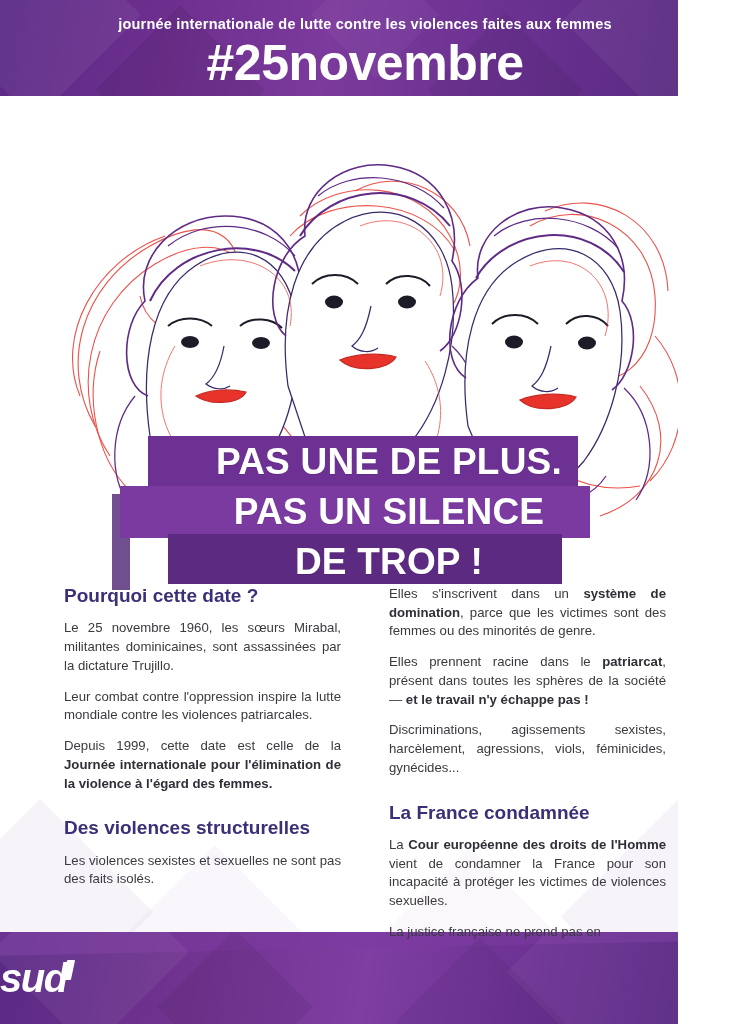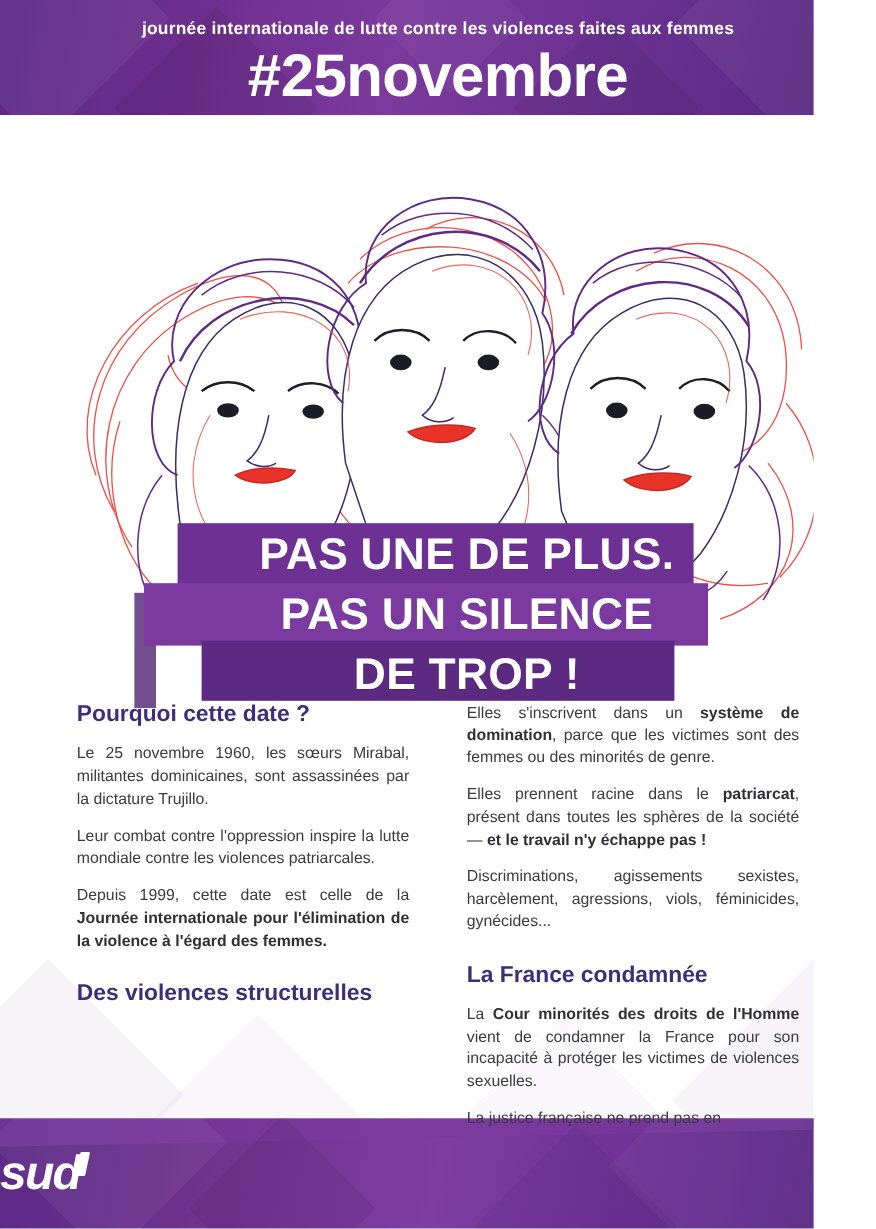--- a/index.html
+++ b/index.html
@@ -331,27 +331,28 @@
     <i class="f4"></i>
   </div>
 
   <div class="content">
     <div class="col" id="col-left">
         <div class="sec-title">Pourquoi cette date ?</div>
         <p class="body">Le 25 novembre 1960, les sœurs Mirabal, militantes dominicaines, sont assassinées par la dictature Trujillo.</p>
         <p class="body">Leur combat contre l'oppression inspire la lutte mondiale contre les violences patriarcales.</p>
         <p class="body">Depuis 1999, cette date est celle de la <b>Journée internationale pour l'élimination de la violence à l'égard des femmes.</b></p>
         <div class="sec-title spaced">Des violences structurelles</div>
+        <p class="body">Les violences sexistes et sexuelles ne sont pas des faits isolés.</p>
       </div>
     <div class="col" id="col-right">
         <p class="body">Elles s'inscrivent dans un <b>système de domination</b>, parce que les victimes sont des femmes ou des minorités de genre.</p>
         <p class="body">Elles prennent racine dans le <b>patriarcat</b>, présent dans toutes les sphères de la société — <b>et le travail n'y échappe pas !</b></p>
         <p class="body">Discriminations, agissements sexistes, harcèlement, agressions, viols, féminicides, gynécides...</p>
         <div class="sec-title spaced">La France condamnée</div>
-        <p class="body">La <b>Cour minorités des droits de l'Homme</b> vient de condamner la France pour son incapacité à protéger les victimes de violences sexuelles.</p>
+        <p class="body">La <b>Cour européenne des droits de l'Homme</b> vient de condamner la France pour son incapacité à protéger les victimes de violences sexuelles.</p>
         <p class="body">La justice française ne prend pas en</p>
       </div>
   </div>
 
   <div class="footer">
     <div class="footer-top-band"></div>
     <span class="facet a"></span>
     <span class="facet b"></span>
     <span class="facet c"></span>
     <span class="facet d"></span>

